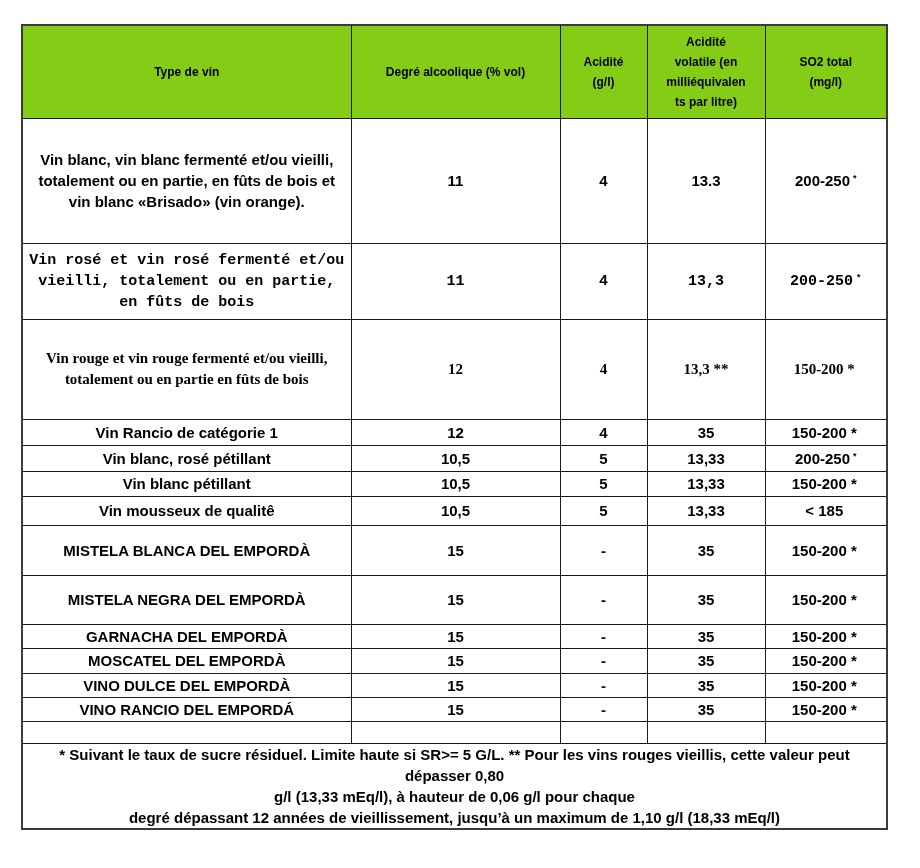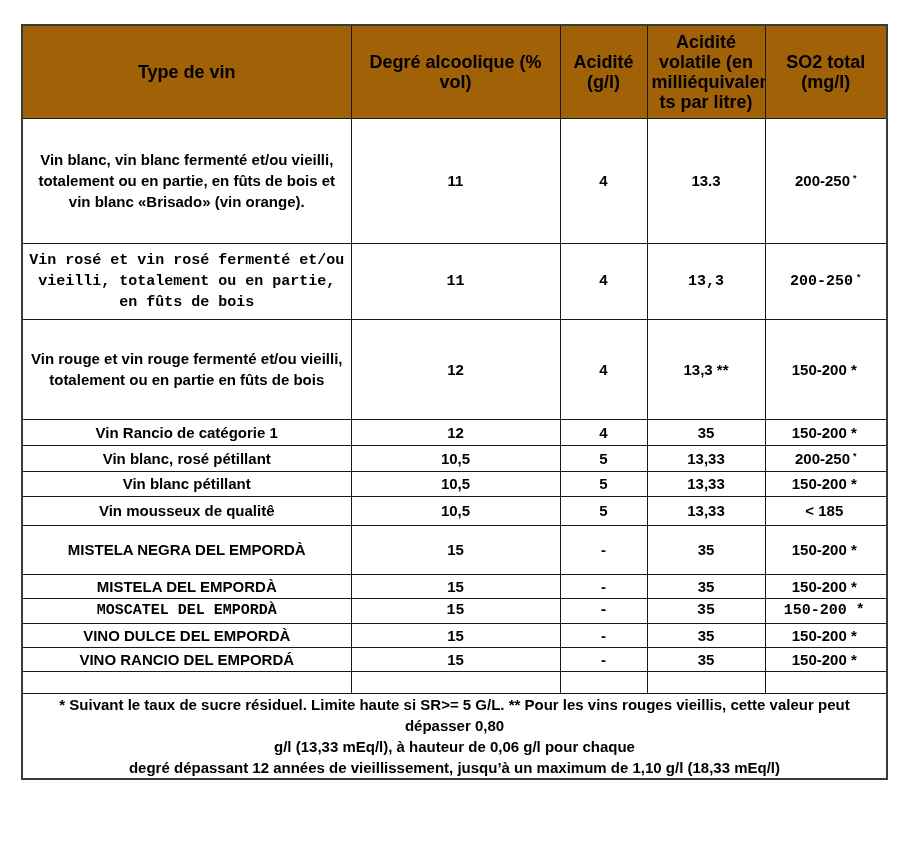--- a/index.html
+++ b/index.html
@@ -7,21 +7,21 @@
          font-family:"Liberation Sans", "DejaVu Sans", sans-serif; color:#000; }
   table.wine {
     position:absolute; left:21px; top:24px; width:865px;
     border-collapse:collapse; table-layout:fixed;
     border:2px solid #3a3a3a;
   }
   table.wine td, table.wine th {
     border:1.5px solid #1a1a1a; padding:0 4px; text-align:center; vertical-align:middle;
     font-weight:bold; font-size:15px; line-height:21px; overflow:hidden;
   }
-  table.wine th { background:#a16207; font-size:18px; line-height:20px;text-align:center; }
+  table.wine th { background:#84cc16; font-size:12px; line-height:20px;text-align:center; }
   .sup { font-size:9px; vertical-align:top; position:relative; top:-2px; margin-left:3px; }
   td.footer { font-size:13.5px; line-height:19px; padding:2px 6px; }
   .fline { display:block; }
 </style>
 </head>
 <body>
 
 <table class="wine">
   <colgroup>
     <col style="width:329px">
@@ -58,21 +58,21 @@
         <td><span>13.3</span></td>
         <td><span>200-250</span><span class="sup">*</span></td>
       </tr>
       <tr style="height: 76px; font-family: Liberation Mono, monospace;">
         <td><span>Vin rosé et vin rosé fermenté et/ou vieilli, totalement ou en partie, en fûts de bois</span></td>
         <td><span>11</span></td>
         <td><span>4</span></td>
         <td><span>13,3</span></td>
         <td><span>200-250</span><span class="sup">*</span></td>
       </tr>
-      <tr style="height: 100px;">
+      <tr style="height: 100px; font-family: Liberation Serif, serif;">
         <td><span>Vin rouge et vin rouge fermenté et/ou vieilli, totalement ou en partie en fûts de bois</span></td>
         <td><span>12</span></td>
         <td><span>4</span></td>
         <td><span>13,3 **</span></td>
         <td><span>150-200 *</span><span class="sup"></span></td>
       </tr>
       <tr style="height: 26px; margin-top: 36px;">
         <td><span>Vin Rancio de catégorie 1</span></td>
         <td><span>12</span></td>
         <td><span>4</span></td>
@@ -93,35 +93,42 @@
         <td><span>13,33</span></td>
         <td><span>150-200 *</span><span class="sup"></span></td>
       </tr>
       <tr style="height: 29px; margin-top: 44px;">
         <td><span>Vin mousseux de qualitê</span></td>
         <td><span>10,5</span></td>
         <td><span>5</span></td>
         <td><span>13,33</span></td>
         <td><span>&lt; 185</span><span class="sup"></span></td>
       </tr>
+      <tr style="height: 50px;">
+        <td><span>MISTELA BLANCA DEL EMPORDÀ</span></td>
+        <td><span>15</span></td>
+        <td><span>-</span></td>
+        <td><span>35</span></td>
+        <td><span>150-200 *</span><span class="sup"></span></td>
+      </tr>
       <tr style="height: 49px;">
         <td><span>MISTELA NEGRA DEL EMPORDÀ</span></td>
         <td><span>15</span></td>
         <td><span>-</span></td>
         <td><span>35</span></td>
         <td><span>150-200 *</span><span class="sup"></span></td>
       </tr>
       <tr style="height: 24px;">
-        <td><span>MISTELA DEL EMPORDÀ</span></td>
+        <td><span>GARNACHA DEL EMPORDÀ</span></td>
         <td><span>15</span></td>
         <td><span>-</span></td>
         <td><span>35</span></td>
         <td><span>150-200 *</span><span class="sup"></span></td>
       </tr>
-      <tr style="height: 25px; font-family: Liberation Mono, monospace;">
+      <tr style="height: 25px;">
         <td><span>MOSCATEL DEL EMPORDÀ</span></td>
         <td><span>15</span></td>
         <td><span>-</span></td>
         <td><span>35</span></td>
         <td><span>150-200 *</span><span class="sup"></span></td>
       </tr>
       <tr style="height: 24px;">
         <td><span>VINO DULCE DEL EMPORDÀ</span></td>
         <td><span>15</span></td>
         <td><span>-</span></td>

